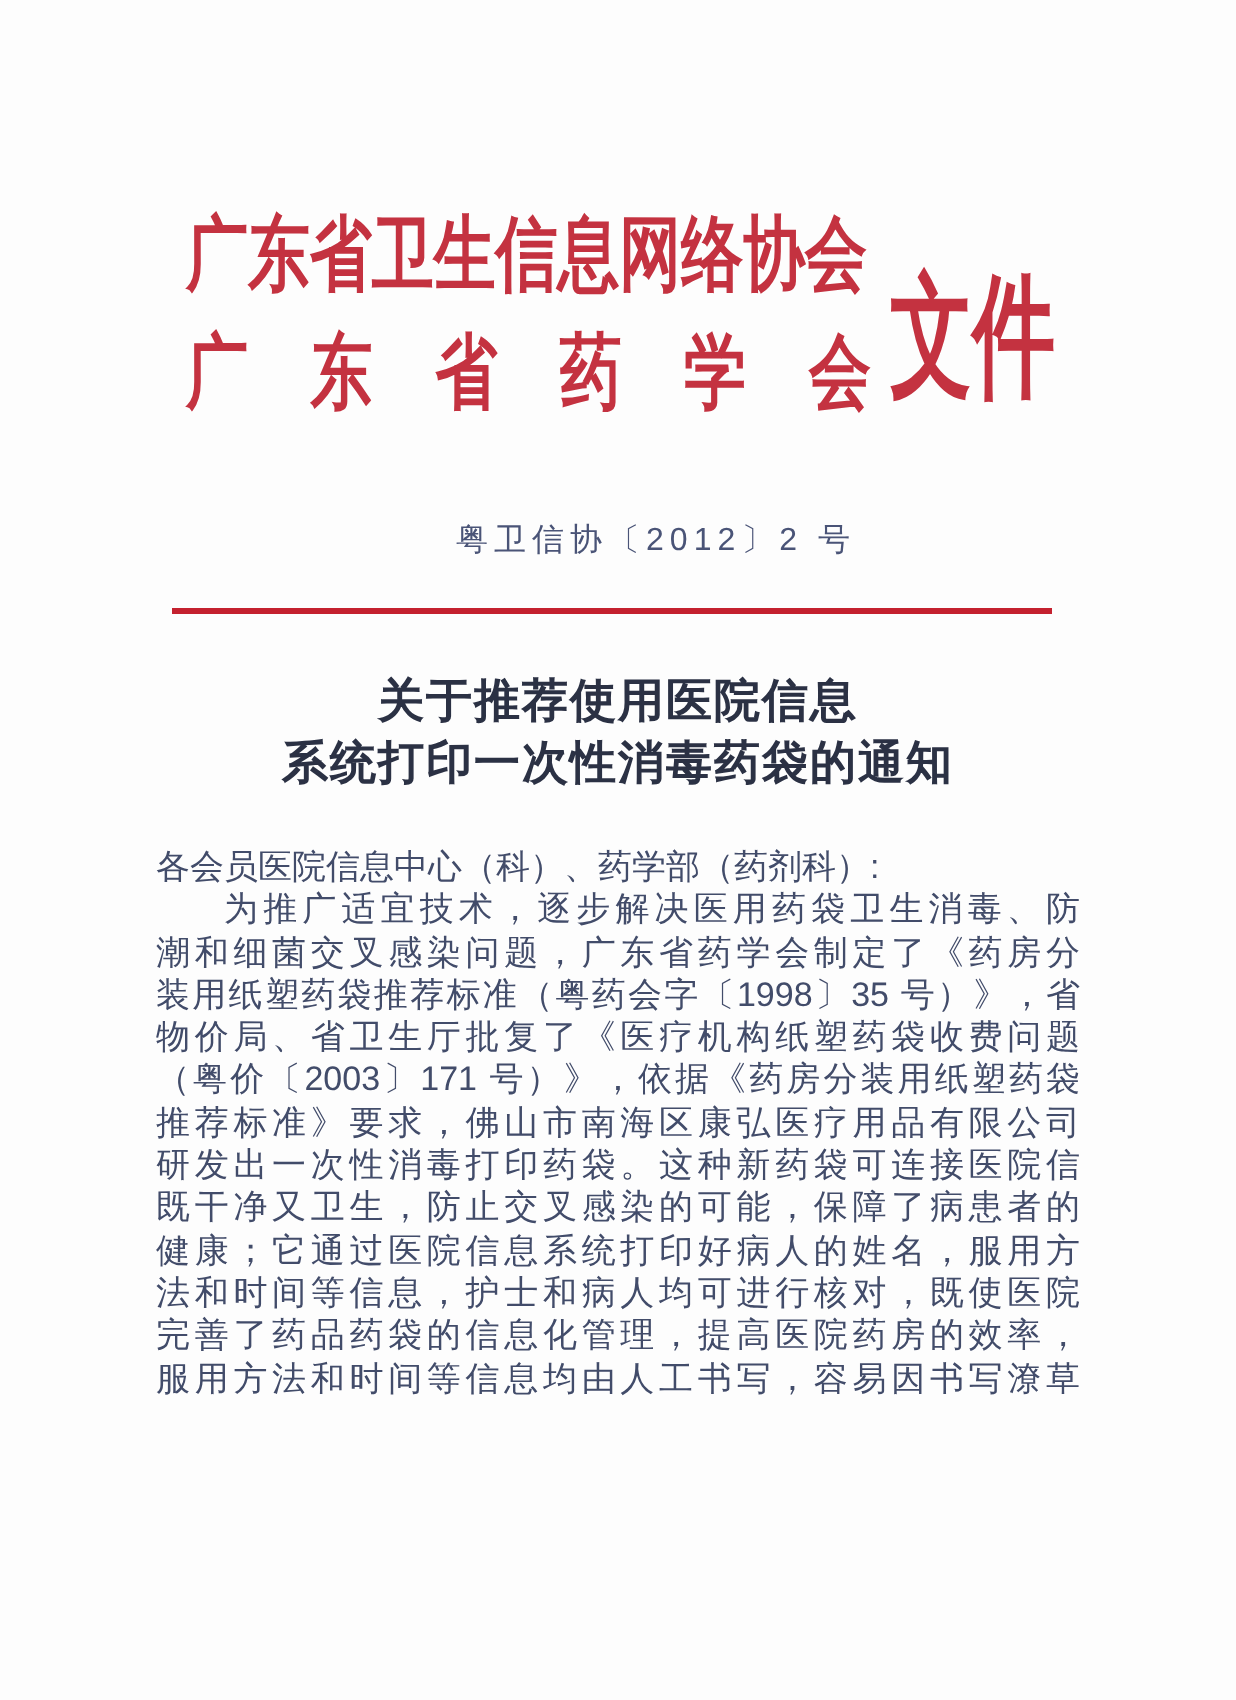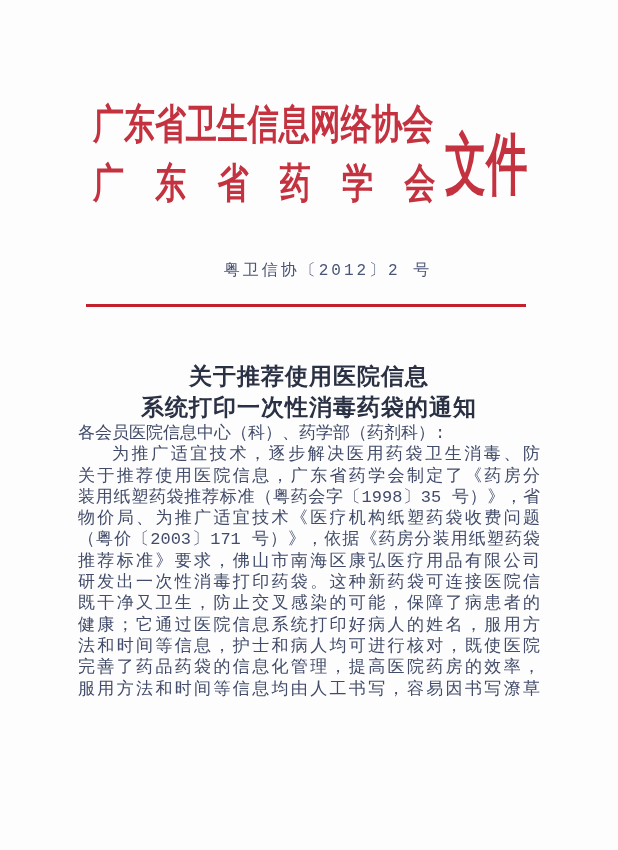--- a/index.html
+++ b/index.html
@@ -2,21 +2,21 @@
 <html><head>
 <meta charset="utf-8">
 <style>
   html, body { margin: 0; padding: 0; background: #ffffff; }
   .page {
     position: relative;
     width: 618px;
     height: 850px;
     background: #fdfdfd;
     overflow: hidden;
-    font-family: Liberation Mono, monospace;
+    font-family: Liberation Sans, sans-serif;
   }
   
   .org1 {
     position: absolute;
     left: 93px; top: 104px;
     font-size: 41px;
     font-weight: bold;
     line-height: 46px;
     color: #c43240;
     white-space: nowrap;
@@ -68,21 +68,20 @@
   .title {
     position: absolute;
     top: 335px; left: 0;
     width: 618px;
     text-align: center;
     font-size: 23px;
     font-weight: bold;
     line-height: 31px;
     letter-spacing: 1px;
     color: #2b3144;
-    margin-top: 28px;
   }
   
   .bodytext {
     position: absolute;
     top: 423px; left: 78px;
     width: 462px;
     font-size: 17px;
     line-height: 21.3px;
     color: #424c6a;
   }
@@ -113,23 +112,23 @@
   <div class="redline"></div>
 
   <div class="title">
     <div>关于推荐使用医院信息</div>
     <div>系统打印一次性消毒药袋的通知</div>
   </div>
 
   <div class="bodytext">
     <div class="bl first">各会员医院信息中心（科）、药学部（药剂科）:</div>
     <div class="bl indent">为推广适宜技术，逐步解决医用药袋卫生消毒、防</div>
-    <div class="bl">关于推荐使用医院信息，广东省药学会制定了《药房分</div>
+    <div class="bl">潮和细菌交叉感染问题，广东省药学会制定了《药房分</div>
     <div class="bl">装用纸塑药袋推荐标准（粤药会字〔1998〕35 号）》，省</div>
-    <div class="bl">物价局、为推广适宜技术《医疗机构纸塑药袋收费问题</div>
+    <div class="bl">物价局、省卫生厅批复了《医疗机构纸塑药袋收费问题</div>
     <div class="bl">（粤价〔2003〕171 号）》，依据《药房分装用纸塑药袋</div>
     <div class="bl">推荐标准》要求，佛山市南海区康弘医疗用品有限公司</div>
     <div class="bl">研发出一次性消毒打印药袋。这种新药袋可连接医院信</div>
     <div class="bl">既干净又卫生，防止交叉感染的可能，保障了病患者的</div>
     <div class="bl">健康；它通过医院信息系统打印好病人的姓名，服用方</div>
     <div class="bl">法和时间等信息，护士和病人均可进行核对，既使医院</div>
     <div class="bl">完善了药品药袋的信息化管理，提高医院药房的效率，</div>
     <div class="bl">服用方法和时间等信息均由人工书写，容易因书写潦草</div>
   </div>
 

